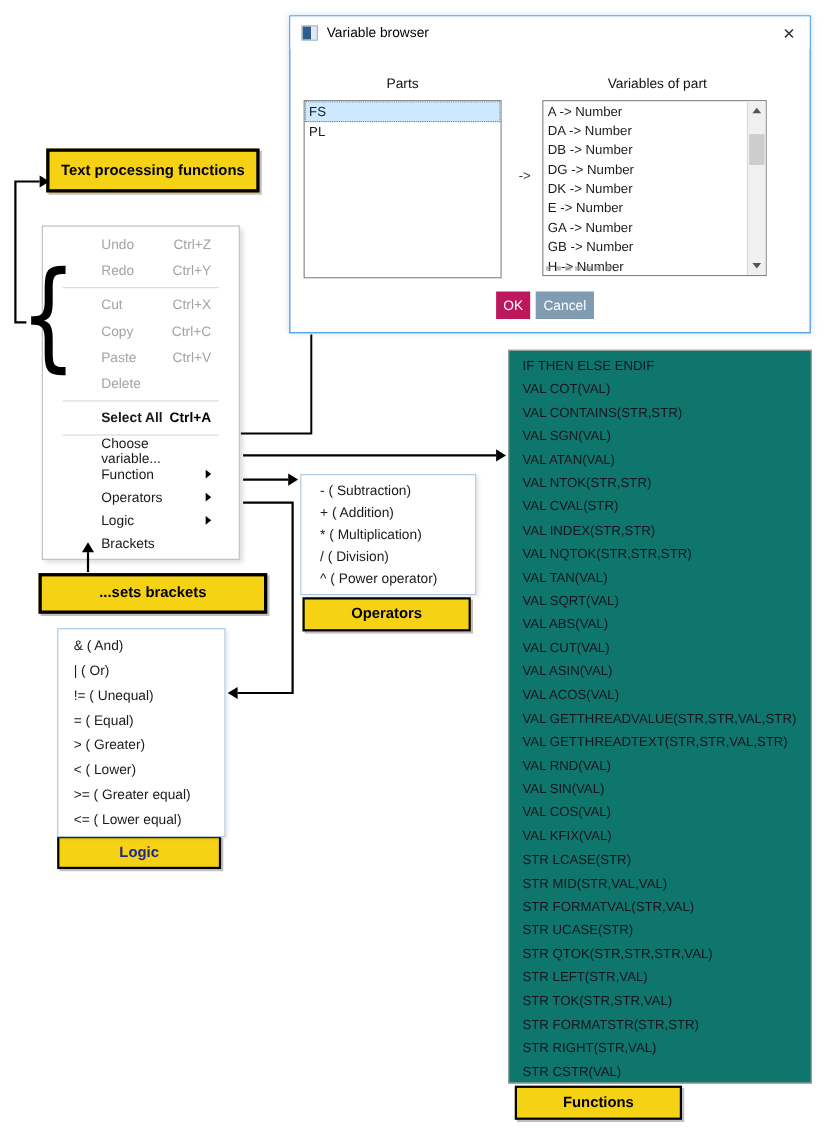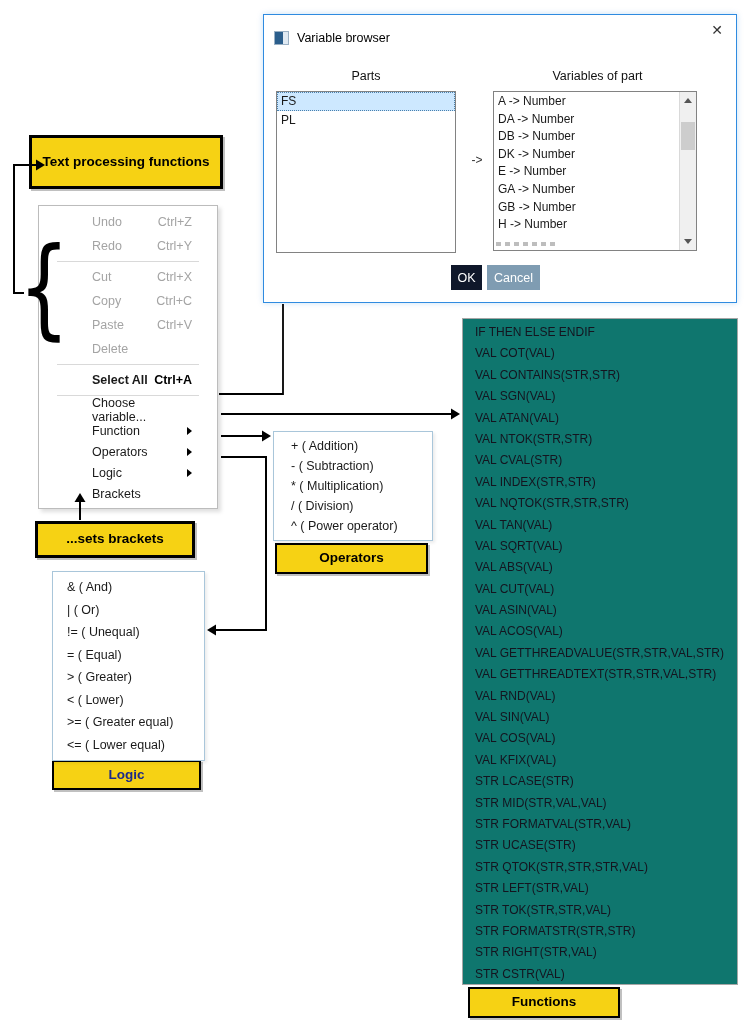--- a/index.html
+++ b/index.html
@@ -3,21 +3,21 @@
 <meta charset="utf-8">
 <style>
   * { box-sizing: border-box; margin: 0; padding: 0; }
   html, body { width: 750px; height: 1031px; background: #ffffff; }
   body { font-family: "Liberation Sans", "DejaVu Sans", sans-serif; color: #1a1a1a; }
   #canvas { position: relative; width: 750px; height: 1031px; background: #fff; overflow: hidden; }
 
   
   .dialog { position: absolute; left: 263px; top: 14px; width: 474px; height: 289px;
             background: #fff; border: 1px solid #2f8be0; box-shadow: 0 0 6px rgba(0,120,215,.22); }
-  .titlebar { position: absolute; left: 0; top: 0; right: 0; height: 30px; display: flex; align-items: flex-end; padding-left: 10px; background: #fff; }
+  .titlebar { position: absolute; left: 0; top: 0; right: 0; height: 30px; display: flex; align-items: center; padding-left: 10px; background: #fff; }
   .app-icon { width: 15px; height: 14px; border: 1px solid #9ab0c4; background: linear-gradient(90deg, #2b5e8c 58%, #dfe9f2 58%); margin-right: 8px; }
   .dialog-title { font-size: 12.5px; color: #000; }
   .close-btn { position: absolute; right: 13px; top: 7px; font-size: 14px; color: #333; line-height: 16px; cursor: default; }
   .col-header { position: absolute; top: 54px; font-size: 12.5px; color: #111; text-align: center; }
   .hdr-parts { left: 12px; width: 180px; }
   .hdr-vars  { left: 229px; width: 209px; }
   .listbox { position: absolute; top: 76px; background: #fff; border: 1px solid #828282; font-size: 12px; overflow: hidden; }
   .lb-parts { left: 12px; width: 180px; height: 162px; }
   .lb-vars  { left: 229px; width: 204px; height: 160px; }
   .lb-item { height: 19px; line-height: 19px; padding-left: 4px; white-space: nowrap; }
@@ -28,29 +28,29 @@
   .scrollbar { position: absolute; top: 0; right: 0; width: 17px; bottom: 0; background: #f0f0f0; border-left: 1px solid #d9d9d9; }
   .sb-btn { position: absolute; left: 0; width: 16px; height: 17px; display: flex; align-items: center; justify-content: center; }
   .sb-up { top: 0; } .sb-down { bottom: 0; }
   .tri-up { width: 0; height: 0; border-left: 4px solid transparent; border-right: 4px solid transparent; border-bottom: 5px solid #555; }
   .tri-down { width: 0; height: 0; border-left: 4px solid transparent; border-right: 4px solid transparent; border-top: 5px solid #555; }
   .sb-thumb { position: absolute; left: 1px; width: 14px; top: 30px; height: 28px; background: #cdcdcd; }
   .clipped-row { position: absolute; left: 232px; top: 227px; width: 62px; height: 4px; overflow: hidden;
                  background: repeating-linear-gradient(90deg, #9a9a9a 0 5px, transparent 5px 9px); opacity: .65; }
   .btn-row { position: absolute; left: 187px; top: 250px; display: flex; gap: 5px; }
   .btn { height: 25px; font-size: 12.5px; color: #fff; display: flex; align-items: center; justify-content: center; border: none; font-family: inherit; }
-  .btn-ok { width: 31px; background: #0f172a; }
+  .btn-ok { width: 31px; background: #be185d; }
   .btn-cancel { width: 53px; background: #7f9cb2; }
 
   
   .callout { position: absolute; background: #f6d214; border: 3px solid #000; box-shadow: 2px 2px 0 rgba(130,130,130,.5);
              display: flex; align-items: center; justify-content: center; text-align: center;
              font-weight: bold; font-size: 13.5px; color: #000; line-height: 1.25; }
-  .co-textproc { left: 29px; top: 135px; width: 194px; height: 54px; }
-  .co-brackets { left: 35px; top: 521px; width: 160px; height: 37px; }
+  .co-textproc { left: 42px; top: 135px; width: 194px; height: 40px; }
+  .co-brackets { left: 35px; top: 521px; width: 208px; height: 37px; }
   .co-operators { left: 275px; top: 543px; width: 153px; height: 31px; border-width: 2.5px; }
   .co-logic { left: 52px; top: 760px; width: 149px; height: 30px; border-width: 2.5px; color: #1b2a8a; }
   .co-functions { left: 468px; top: 987px; width: 152px; height: 31px; border-width: 2.5px; }
 
   
   .menu { position: absolute; left: 38px; top: 205px; width: 180px; background: #fff;
           border: 1px solid #bcbcbc; box-shadow: 3px 3px 4px rgba(0,0,0,.13); padding: 4px 16px; font-size: 12.5px; }
   .menu-item { display: flex; align-items: center; justify-content: space-between; padding: 0 9px 0 37px; height: 24px; color: #1a1a1a; position: relative; }
   .menu-item.compact { height: 21px; }
   .menu-item.disabled, .menu-item.disabled .shortcut { color: #a4a4a4; }
@@ -97,20 +97,21 @@
       <div class="lb-item">PL</div>
     </div>
 
     <div class="map-arrow">-&gt;</div>
 
     <div class="listbox lb-vars">
       <div class="var-rows">
         <div class="lb-item">A -&gt; Number</div>
         <div class="lb-item">DA -&gt; Number</div>
         <div class="lb-item">DB -&gt; Number</div>
+        <div class="lb-item">DG -&gt; Number</div>
         <div class="lb-item">DK -&gt; Number</div>
         <div class="lb-item">E -&gt; Number</div>
         <div class="lb-item">GA -&gt; Number</div>
         <div class="lb-item">GB -&gt; Number</div>
         <div class="lb-item">H -&gt; Number</div>
       </div>
       <div class="scrollbar">
         <div class="sb-btn sb-up">
             <span class="tri-up"></span>
           </div>
@@ -180,22 +181,22 @@
     <div class="menu-item compact">
       <span>Logic</span>
       <span class="sub-arrow"></span>
     </div>
     <div class="menu-item compact">
       <span>Brackets</span>
     </div>
   </div>
 
   <div class="submenu sm-operators">
+    <div class="sm-item">- ( Subtraction)</div>
     <div class="sm-item">+ ( Addition)</div>
-    <div class="sm-item">- ( Subtraction)</div>
     <div class="sm-item">* ( Multiplication)</div>
     <div class="sm-item">/ ( Division)</div>
     <div class="sm-item">^ ( Power operator)</div>
   </div>
 
   <div class="submenu sm-logic">
     <div class="sm-item">&amp; ( And)</div>
     <div class="sm-item">| ( Or)</div>
     <div class="sm-item">!= ( Unequal)</div>
     <div class="sm-item">= ( Equal)</div>

